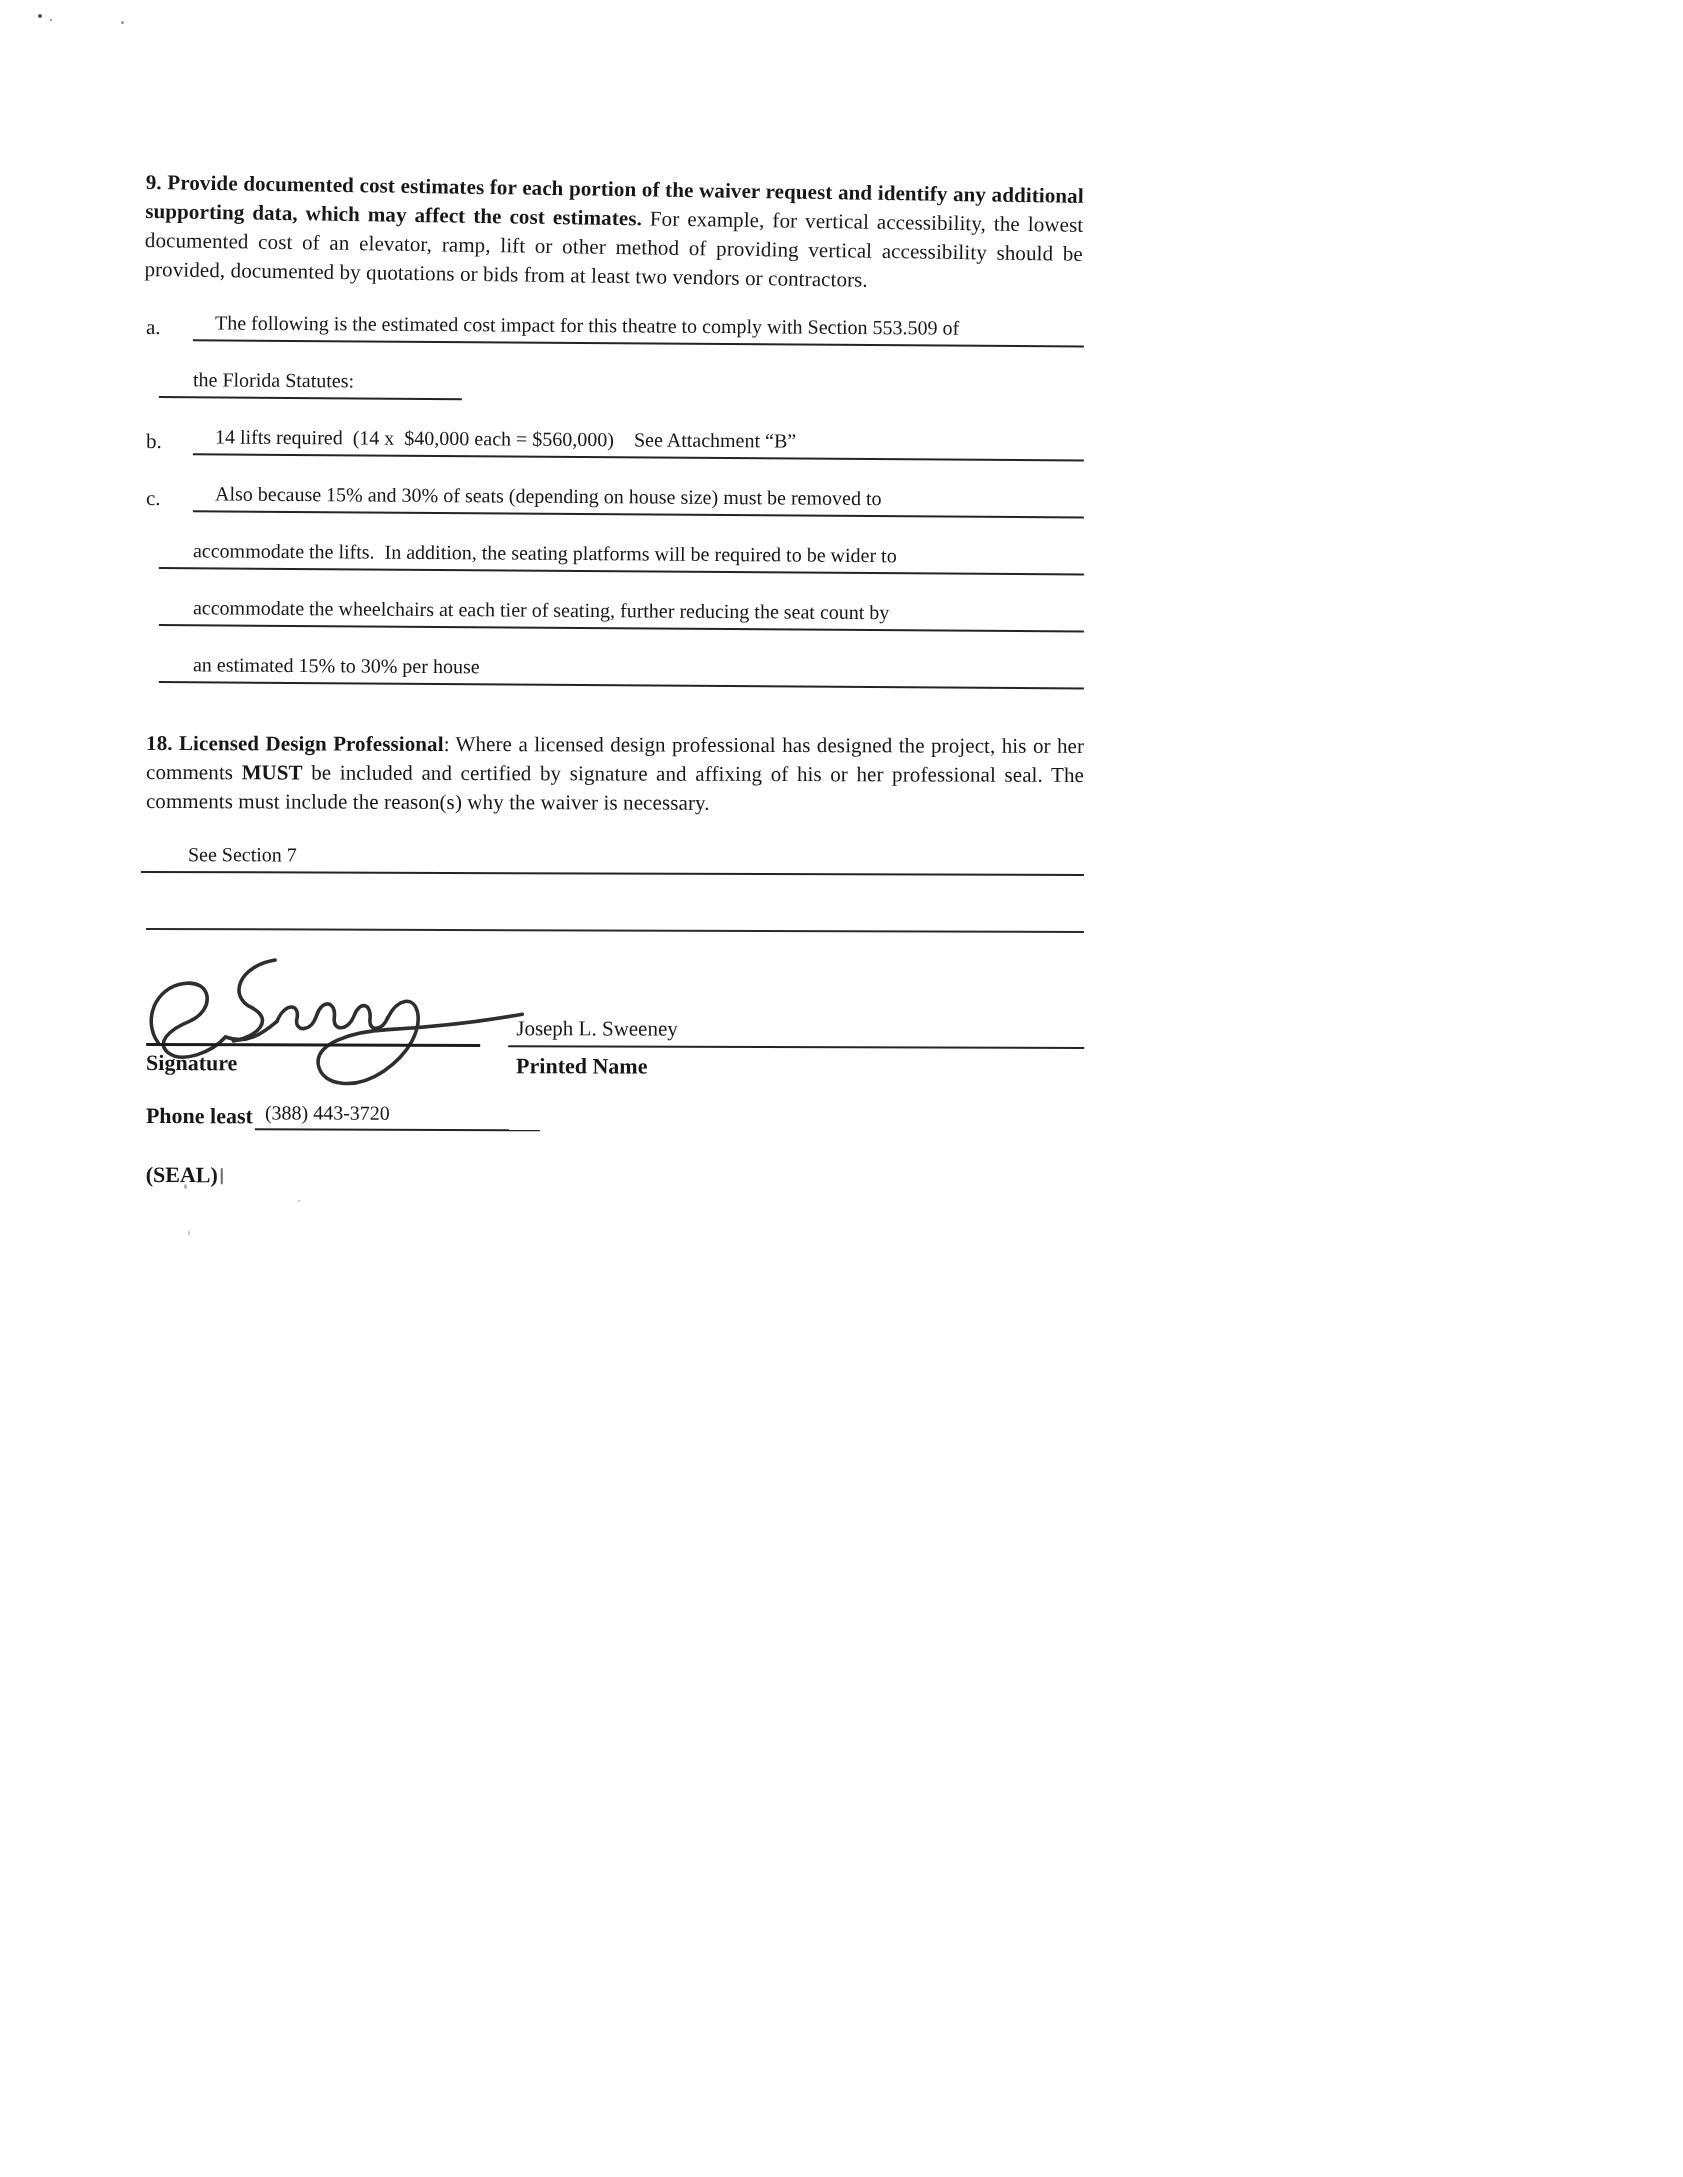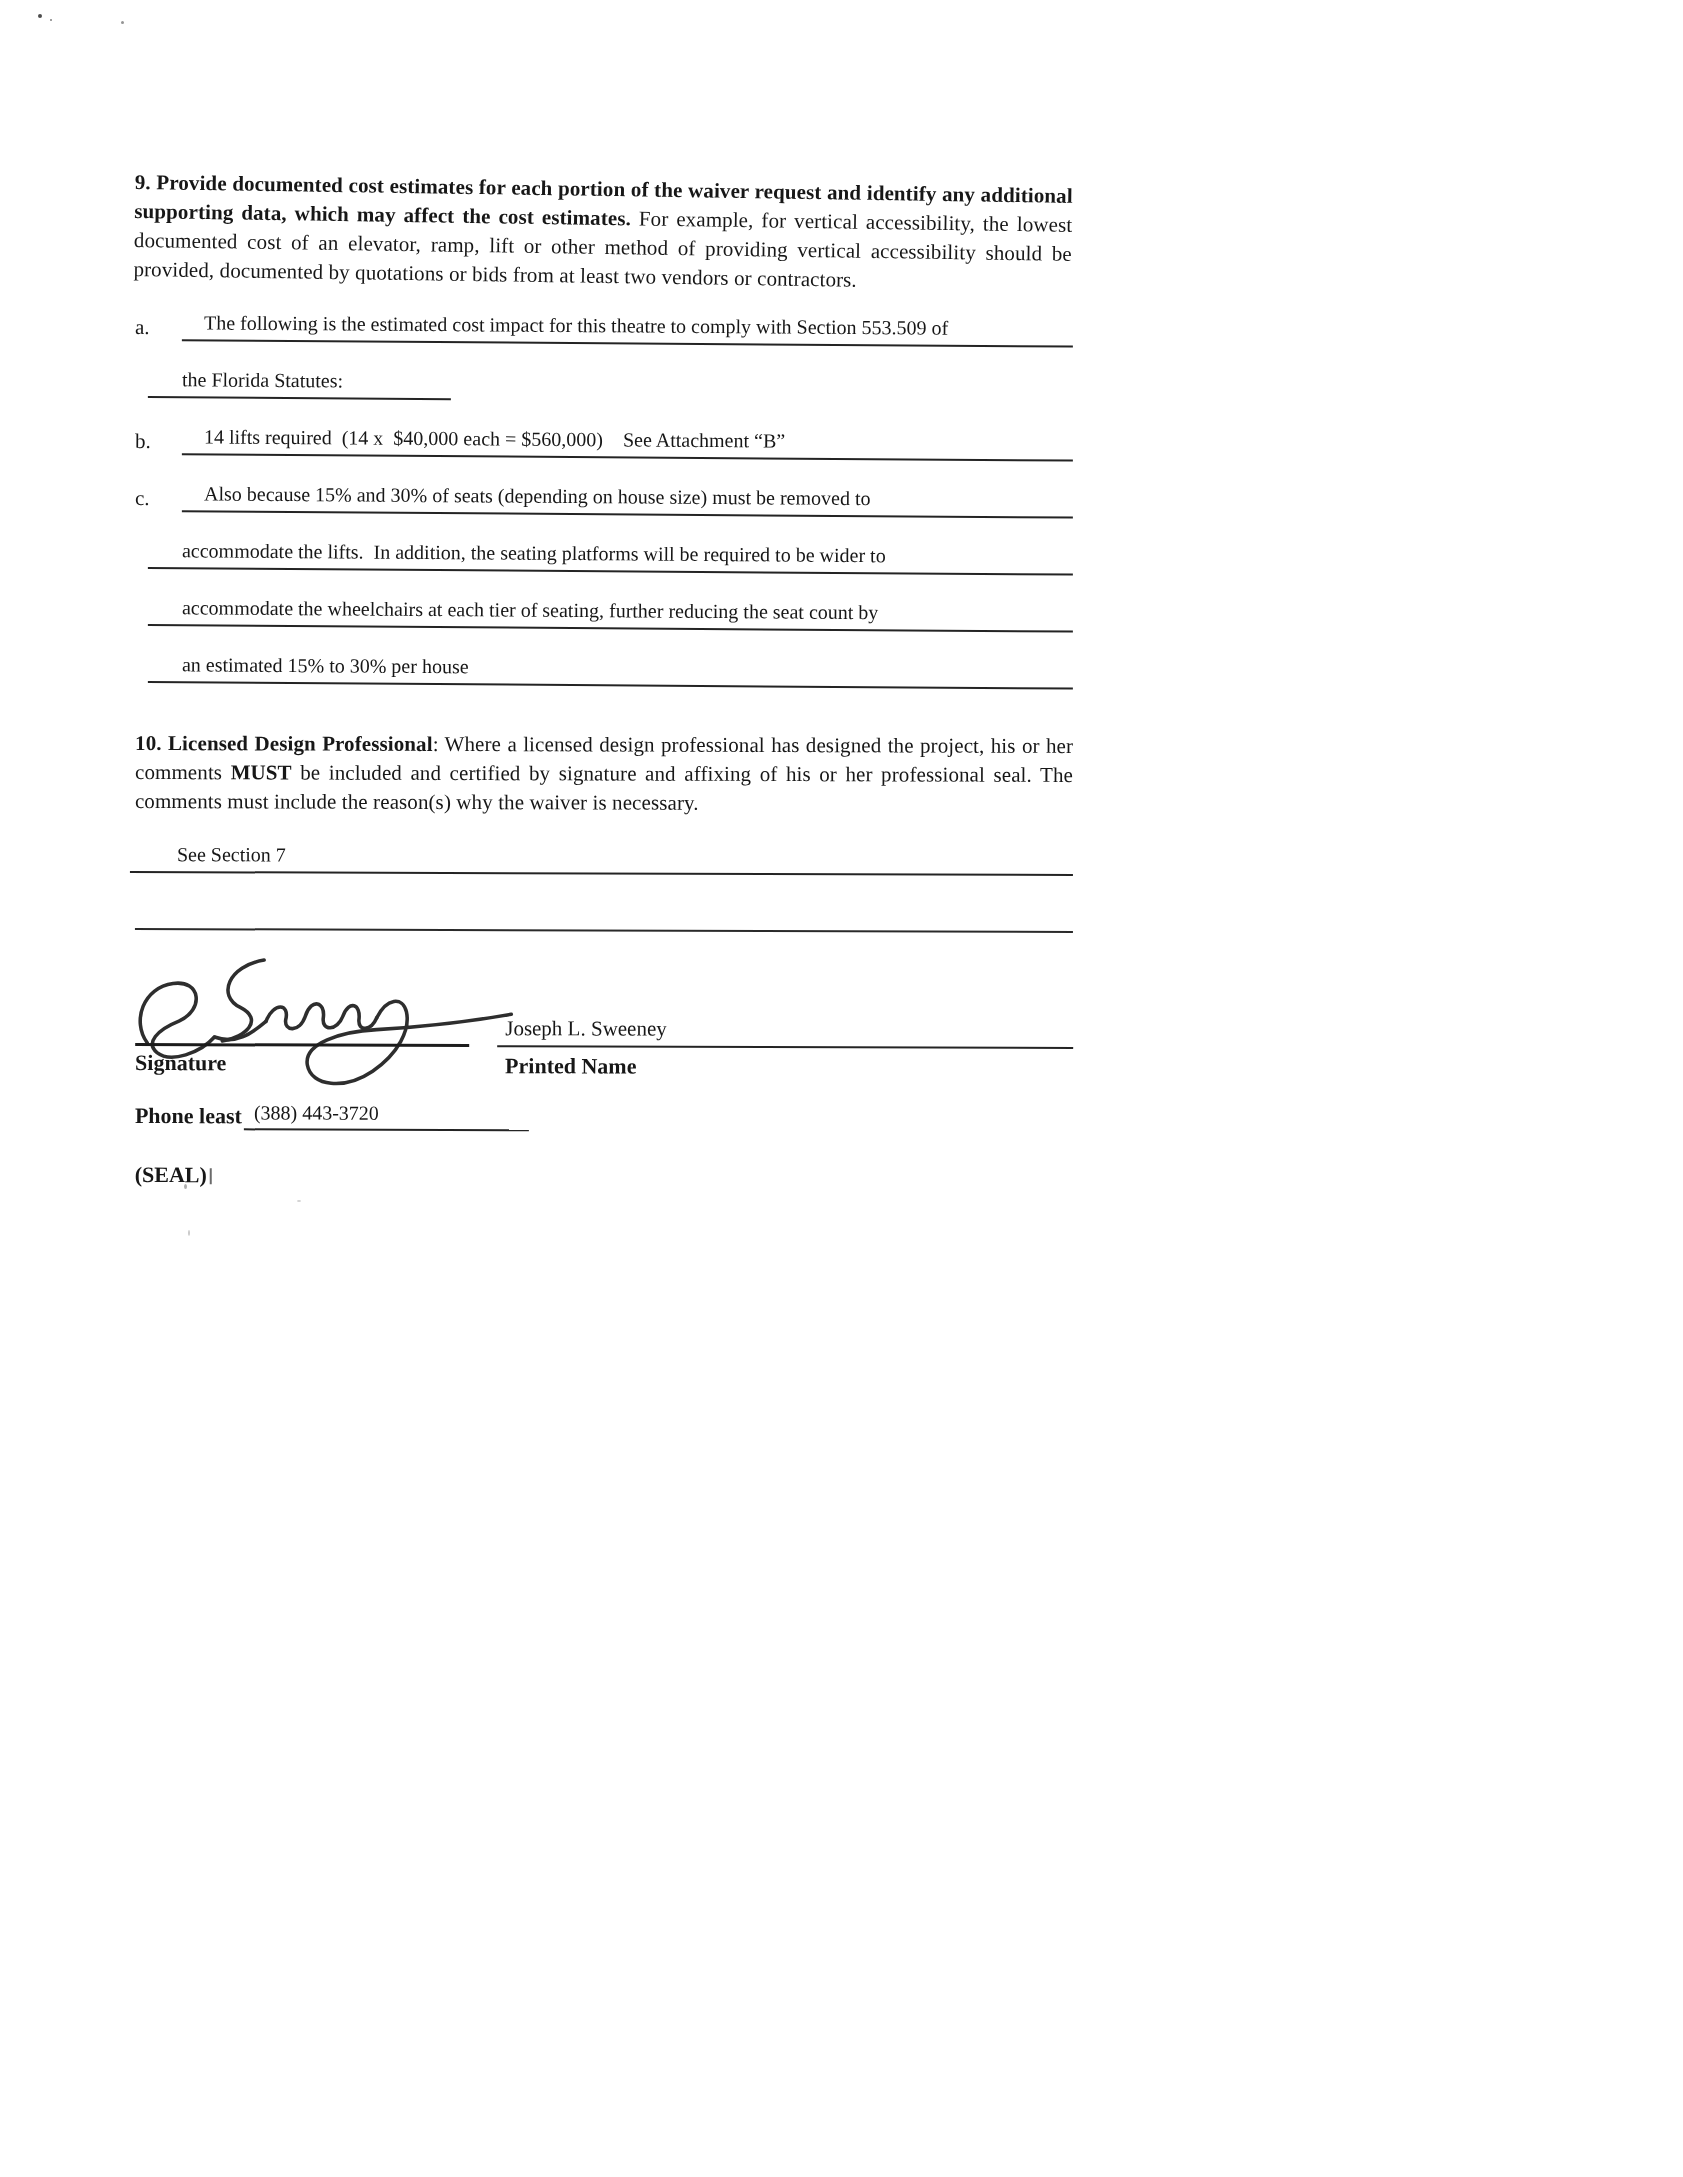--- a/index.html
+++ b/index.html
@@ -6,21 +6,21 @@
   .page {
     position:relative;
     width:1683px; height:2177px;
     background:#ffffff;
     overflow:hidden;
     font-family:"Liberation Serif", serif;
     color:#171717;
   }
   .content {
     position:absolute;
-    left:135px; top:147px;
+    left:146px; top:147px;
     width:938px;
   }
   .para {
     font-size:21px;
     line-height:29px;
     text-align:justify;
     letter-spacing:0.1px;
   }
   .para b { letter-spacing:0.1px; }
   .tilt-strong { transform:rotate(0.85deg); transform-origin:left top; }
@@ -150,21 +150,21 @@
     </div>
     <div class="ans-row tilt-mid">
       <span class="ans-indent"></span>
       <span class="ans-line cont">accommodate the wheelchairs at each tier of seating, further reducing the seat count by</span>
     </div>
     <div class="ans-row tilt-mid">
       <span class="ans-indent"></span>
       <span class="ans-line cont">an estimated 15% to 30% per house</span>
     </div>
 
-    <p class="para tilt-soft" style="margin-top:46px;"><b>10. Licensed Design Professional</b><span>: Where a licensed design professional has designed the project, his or her comments </span><b>MUST</b><span> be included and certified by signature and affixing of his or her professional seal. The comments must include the reason(s) why the waiver is necessary.</span></p>
+    <p class="para tilt-soft" style="margin-top:46px;"><b>18. Licensed Design Professional</b><span>: Where a licensed design professional has designed the project, his or her comments </span><b>MUST</b><span> be included and certified by signature and affixing of his or her professional seal. The comments must include the reason(s) why the waiver is necessary.</span></p>
 
     <div class="sec7-row tilt-soft">
       <div class="sec7-line">See Section 7</div>
     </div>
 
     <div class="blank-line tilt-soft"></div>
 
     <div class="sig-section tilt-soft">
       <div class="sig-cols">
         <div class="sig-col-left">

